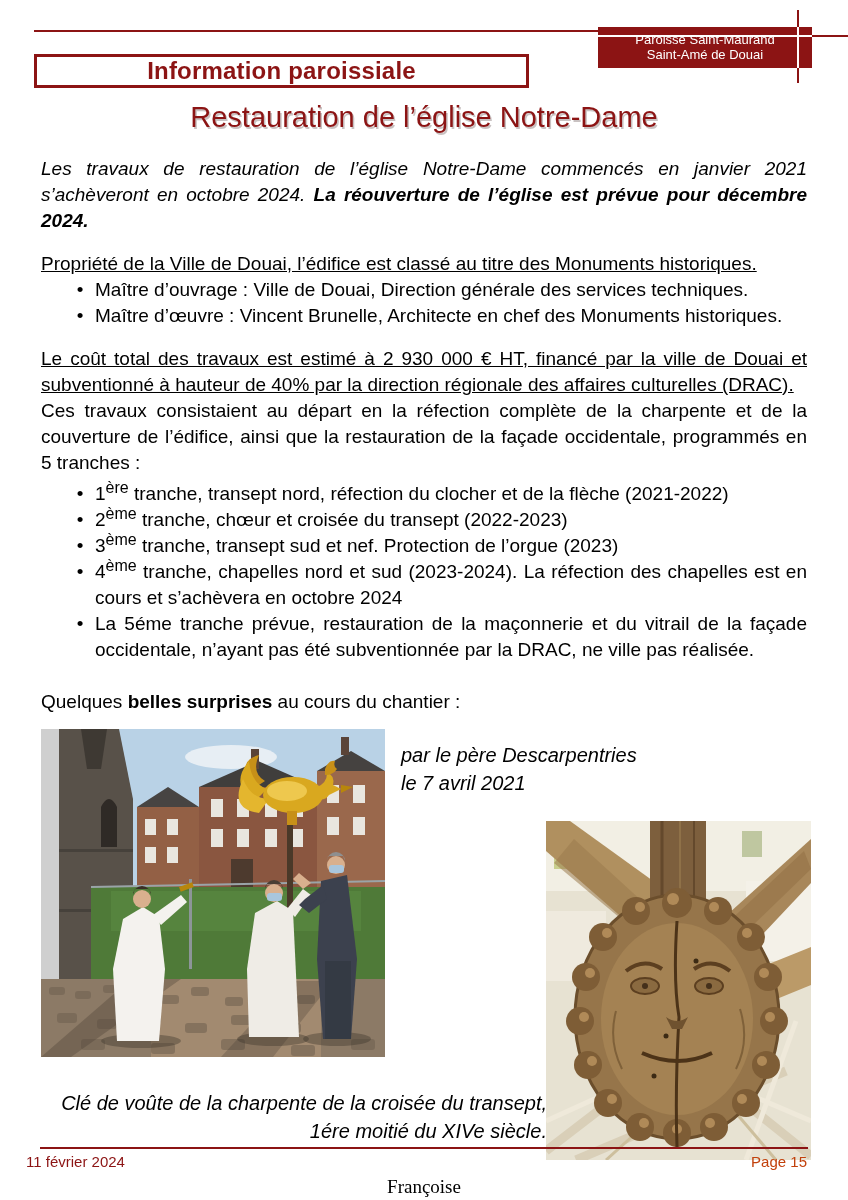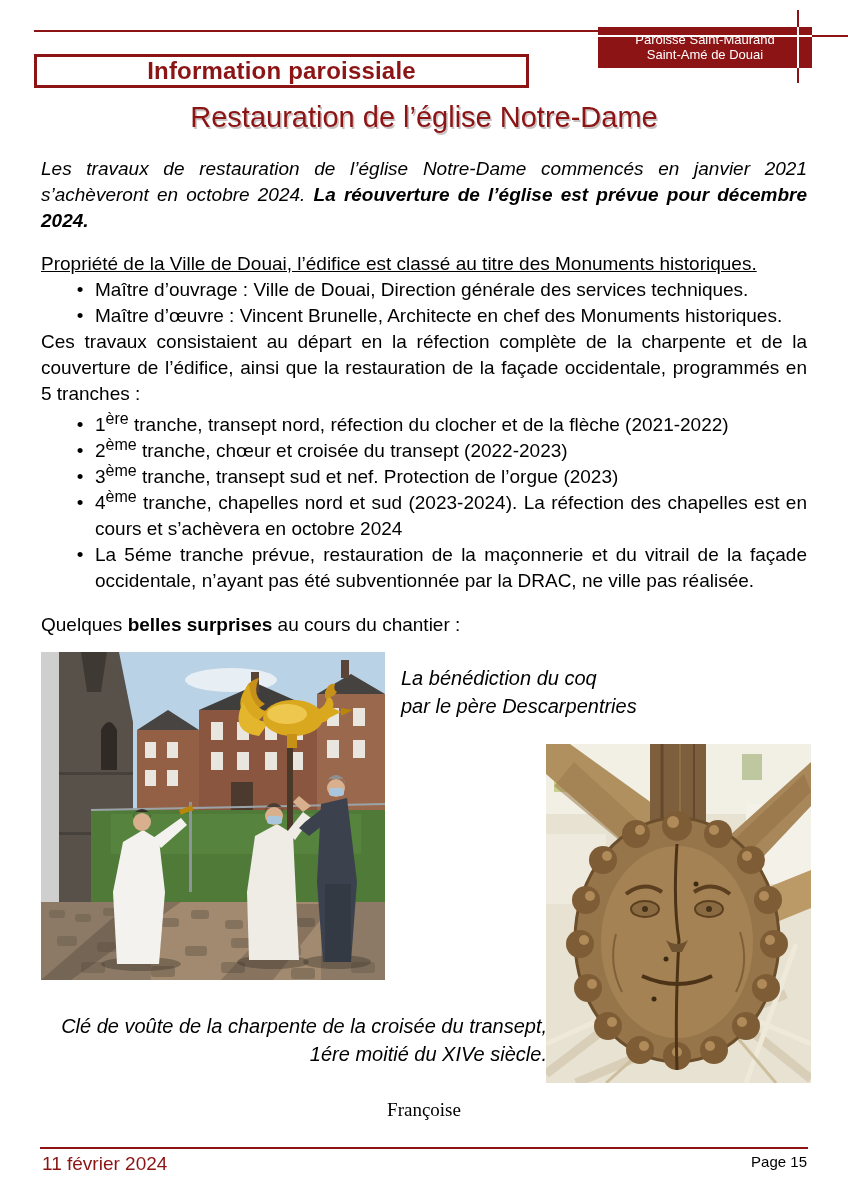--- a/index.html
+++ b/index.html
@@ -52,22 +52,22 @@
     font-size:20px; line-height:28px;
   }
   .cap-cle {
     position:absolute; left:20px; top:360px; width:486px; text-align:right;
     font-style:italic; font-size:20px; line-height:28px;
   }
   .signature { position:absolute; left:0; top:447px; width:100%; text-align:center; font-size:19px;font-family:Liberation Serif, serif; }
 
   
   .footer-rule { position:absolute; left:40px; top:1147px; width:768px; height:2px; background:#8C1414; }
-  .footer-date { position:absolute; left:42px;  top:1153px; font-size:19px; color:#8C1414; }
-  .footer-page { position:absolute; right:41px; top:1153px; font-size:15px; color:#000000; }
+  .footer-date { position:absolute; left:26px;  top:1153px; font-size:15px; color:#8C1414; }
+  .footer-page { position:absolute; right:41px; top:1153px; font-size:15px; color:#c2410c; }
 </style>
 </head>
 <body>
 
 <div class="page">
 
   <div class="rule-left"></div>
   <div class="vline"></div>
   <div class="banner-box">
     <span class="txt">Information paroissiale</span>
@@ -91,20 +91,21 @@
       <li class="row">
           <span class="dot">•</span>
           <span class="t">Maître d’ouvrage : Ville de Douai, Direction générale des services techniques.</span>
         </li>
       <li class="row">
           <span class="dot">•</span>
           <span class="t">Maître d’œuvre : Vincent Brunelle, Architecte en chef des Monuments historiques.</span>
         </li>
     </ul>
 
+    <p class="para mt-md">Le coût total des travaux est estimé à 2 930 000 € HT, financé par la ville de Douai et subventionné à hauteur de 40% par la direction régionale des affaires culturelles (DRAC).</p>
     <p class="para">Ces travaux consistaient au départ en la réfection complète de la charpente et de la couverture de l’édifice, ainsi que la restauration de la façade occidentale, programmés en 5 tranches :</p>
 
     <ul class="plain tranches">
       <li class="row">
           <span class="dot">•</span>
           <span class="t"><span>1</span><sup class="ord">ère</sup><span> tranche, transept nord, réfection du clocher et de la flèche (2021-2022)</span></span>
         </li>
       <li class="row">
           <span class="dot">•</span>
           <span class="t"><span>2</span><sup class="ord">ème</sup><span> tranche, chœur et croisée du transept (2022-2023)</span></span>
@@ -116,21 +117,21 @@
       <li class="row">
           <span class="dot">•</span>
           <span class="t"><span>4</span><sup class="ord">ème</sup><span> tranche, chapelles nord et sud (2023-2024). La réfection des chapelles est en cours et s’achèvera en octobre 2024</span></span>
         </li>
       <li class="row">
           <span class="dot">•</span>
           <span class="t"><span></span><sup class="ord"></sup><span>La 5éme tranche prévue, restauration de la maçonnerie et du vitrail de la façade occidentale, n’ayant pas été subventionnée par la DRAC, ne ville pas réalisée.</span></span>
         </li>
     </ul>
 
-    <p class="para" style="margin-top:18px;"><span>Quelques </span><span class="b">belles surprises</span><span> au cours du chantier :</span></p>
+    <p class="para" style="margin-top:26px;"><span>Quelques </span><span class="b">belles surprises</span><span> au cours du chantier :</span></p>
 
     <div class="gallery">
 
       <svg class="photo" style="left:0; top:0;" width="344" height="328" viewBox="0 0 344 328">
         <rect width="344" height="160" fill="#b9d2e6"></rect>
         <ellipse cx="190" cy="28" rx="46" ry="12" fill="#e7eef4"></ellipse>
         <ellipse cx="320" cy="55" rx="40" ry="10" fill="#dfe9f1"></ellipse>
 
         <g>
           <rect x="96" y="78" width="62" height="82" fill="#936045"></rect>
@@ -241,22 +242,22 @@
           <ellipse cx="252" cy="66" rx="30" ry="18" fill="#d9a81f"></ellipse>
           <ellipse cx="246" cy="62" rx="20" ry="10" fill="#f2cf5a" opacity="0.8"></ellipse>
           <path d="M276 58 q10 -4 10 -14 q8 2 6 12 l8 4 -12 6 q-4 6 -12 4 z" fill="#d9a81f"></path>
           <path d="M284 40 q4 -10 10 -8 q-2 6 2 8 q-4 6 -12 6 z" fill="#c79018"></path>
           <polygon points="300,56 312,58 300,64" fill="#b8860b"></polygon>
           <rect x="246" y="82" width="10" height="14" fill="#c79018"></rect>
         </g>
       </svg>
 
       <div class="cap-coq">
-        <div>La bénédiction du coq</div>
         <div>par le père Descarpentries</div>
+        <div>le 7 avril 2021</div>
       </div>
 
       <svg class="photo" style="left:505px; top:92px;" width="265" height="339" viewBox="0 0 265 339">
         <rect width="265" height="339" fill="#e7e2d2"></rect>
         <rect x="0" y="0" width="265" height="70" fill="#f2efe4"></rect>
         <rect x="200" y="60" width="65" height="80" fill="#f4f1e8"></rect>
         <rect x="0" y="90" width="60" height="70" fill="#efeade"></rect>
         <rect x="8" y="18" width="26" height="30" fill="#c9cf8e"></rect>
         <rect x="196" y="10" width="20" height="26" fill="#bfc7a0"></rect>
 

